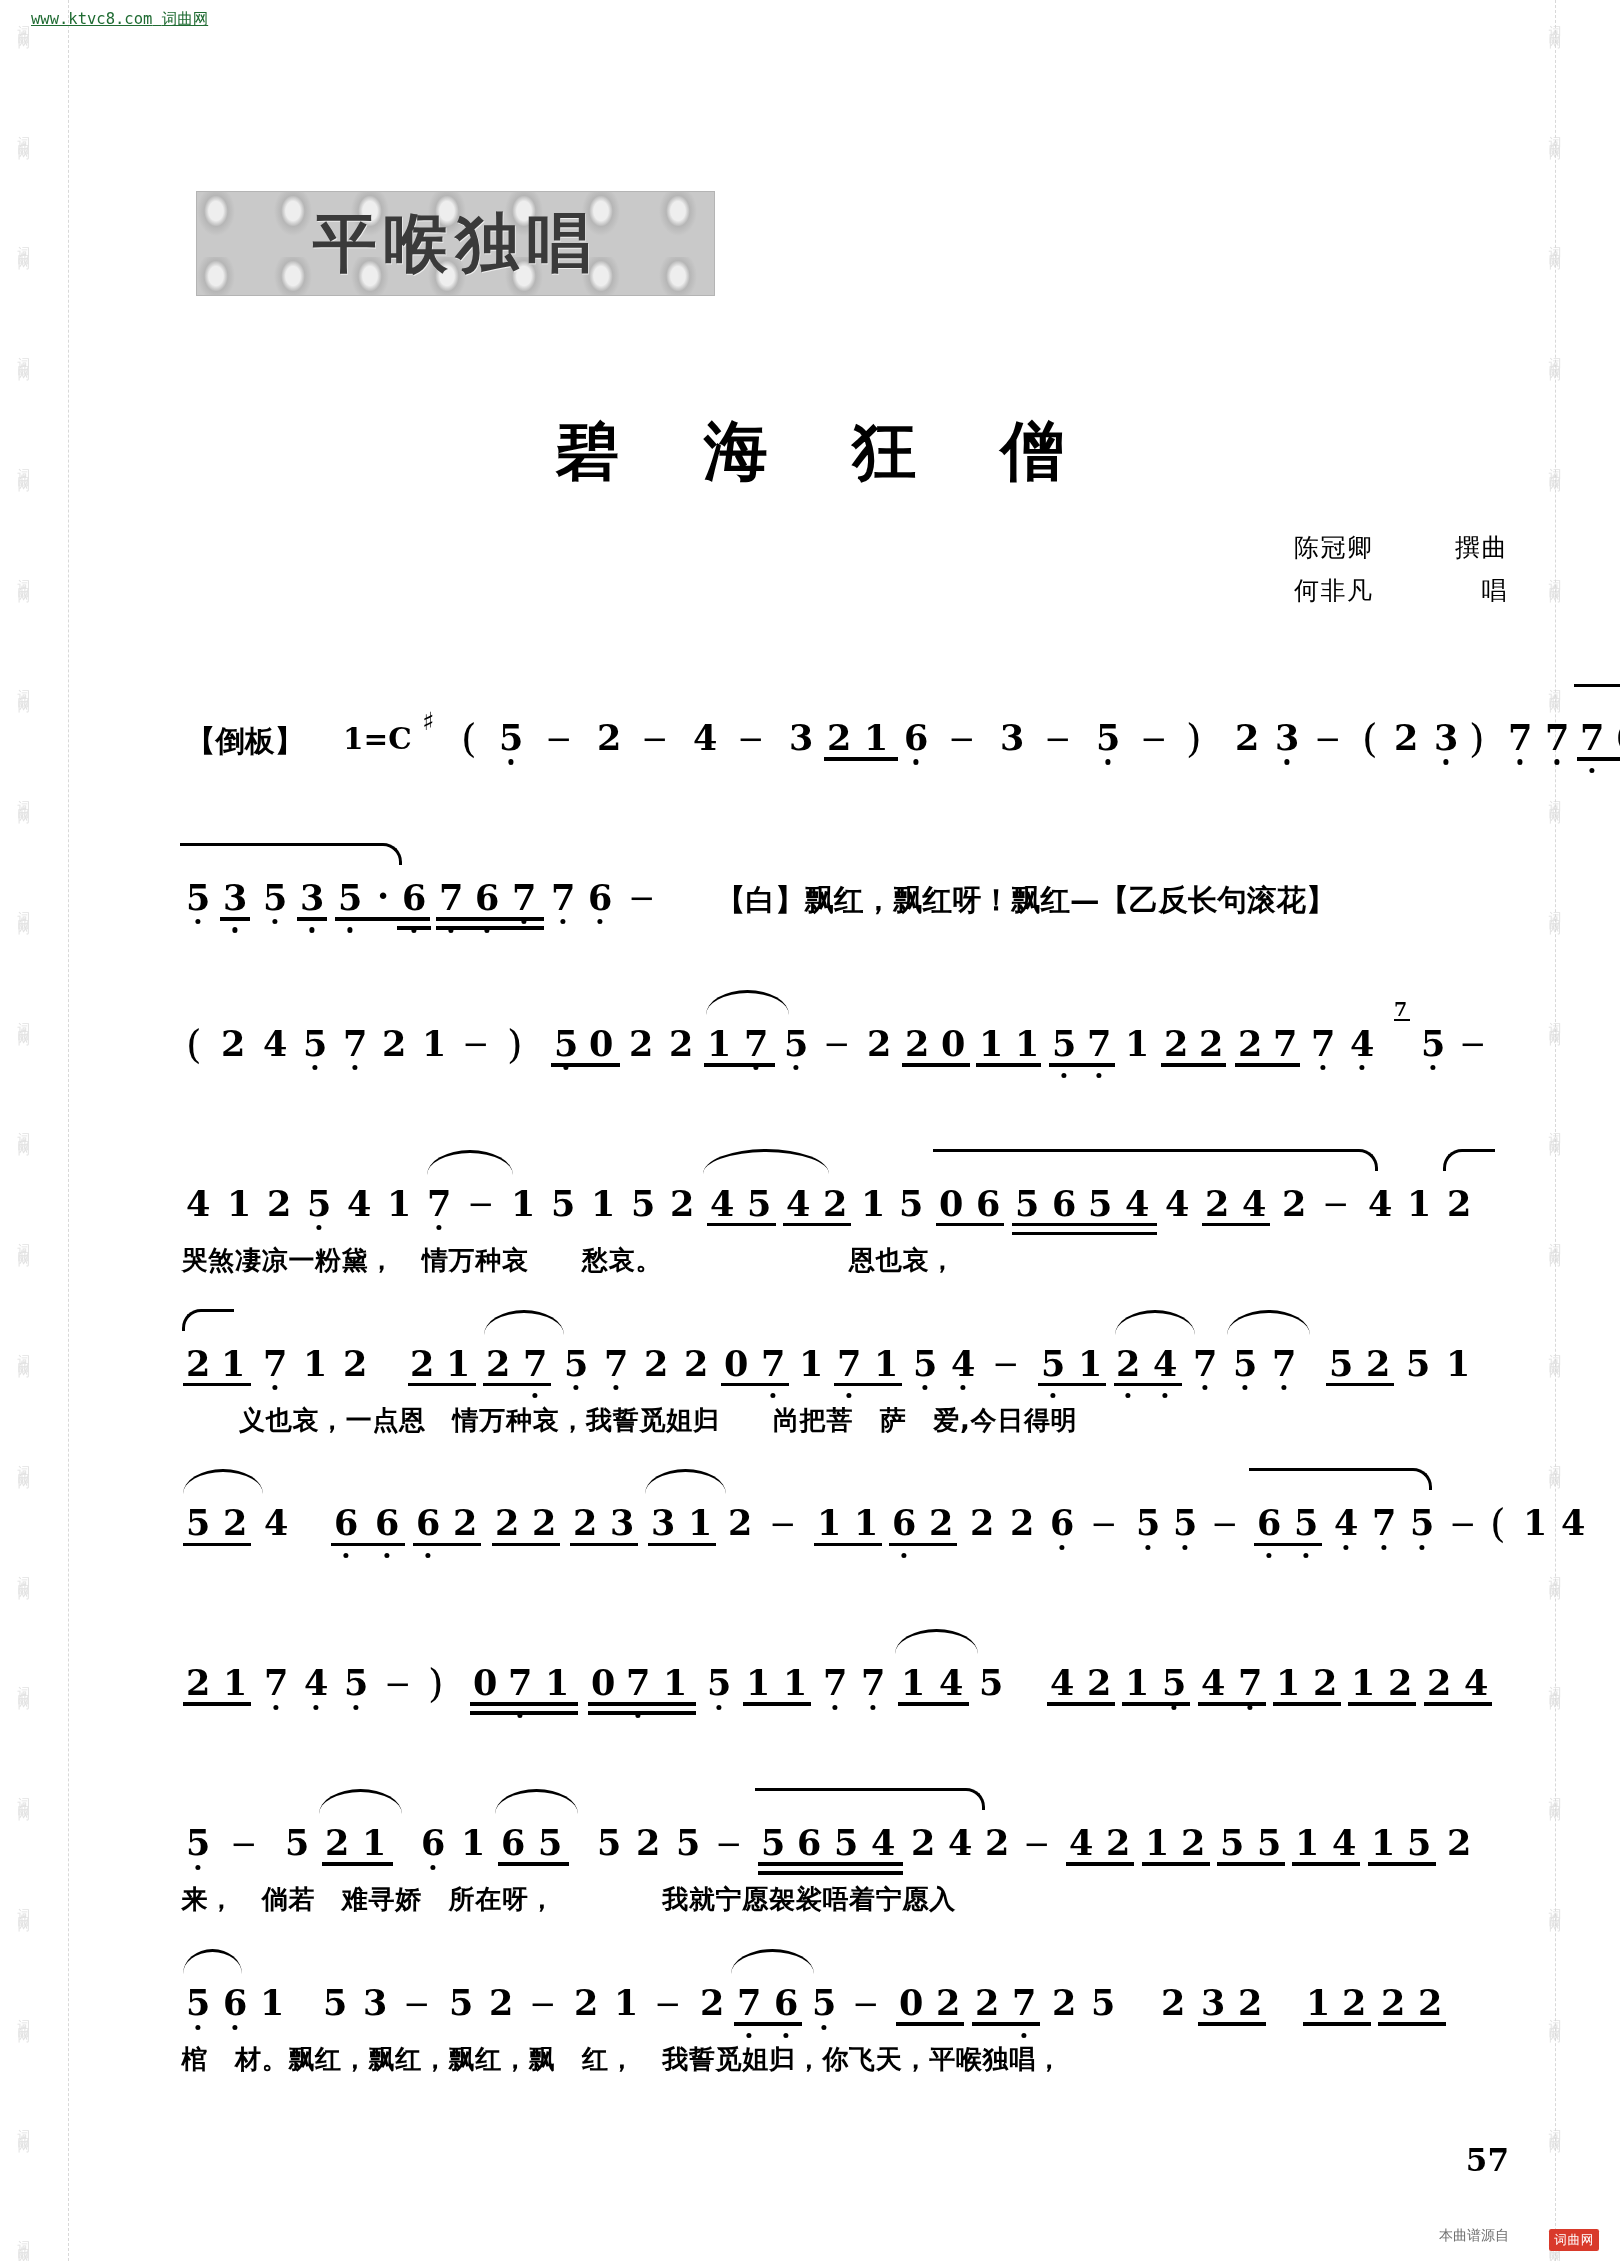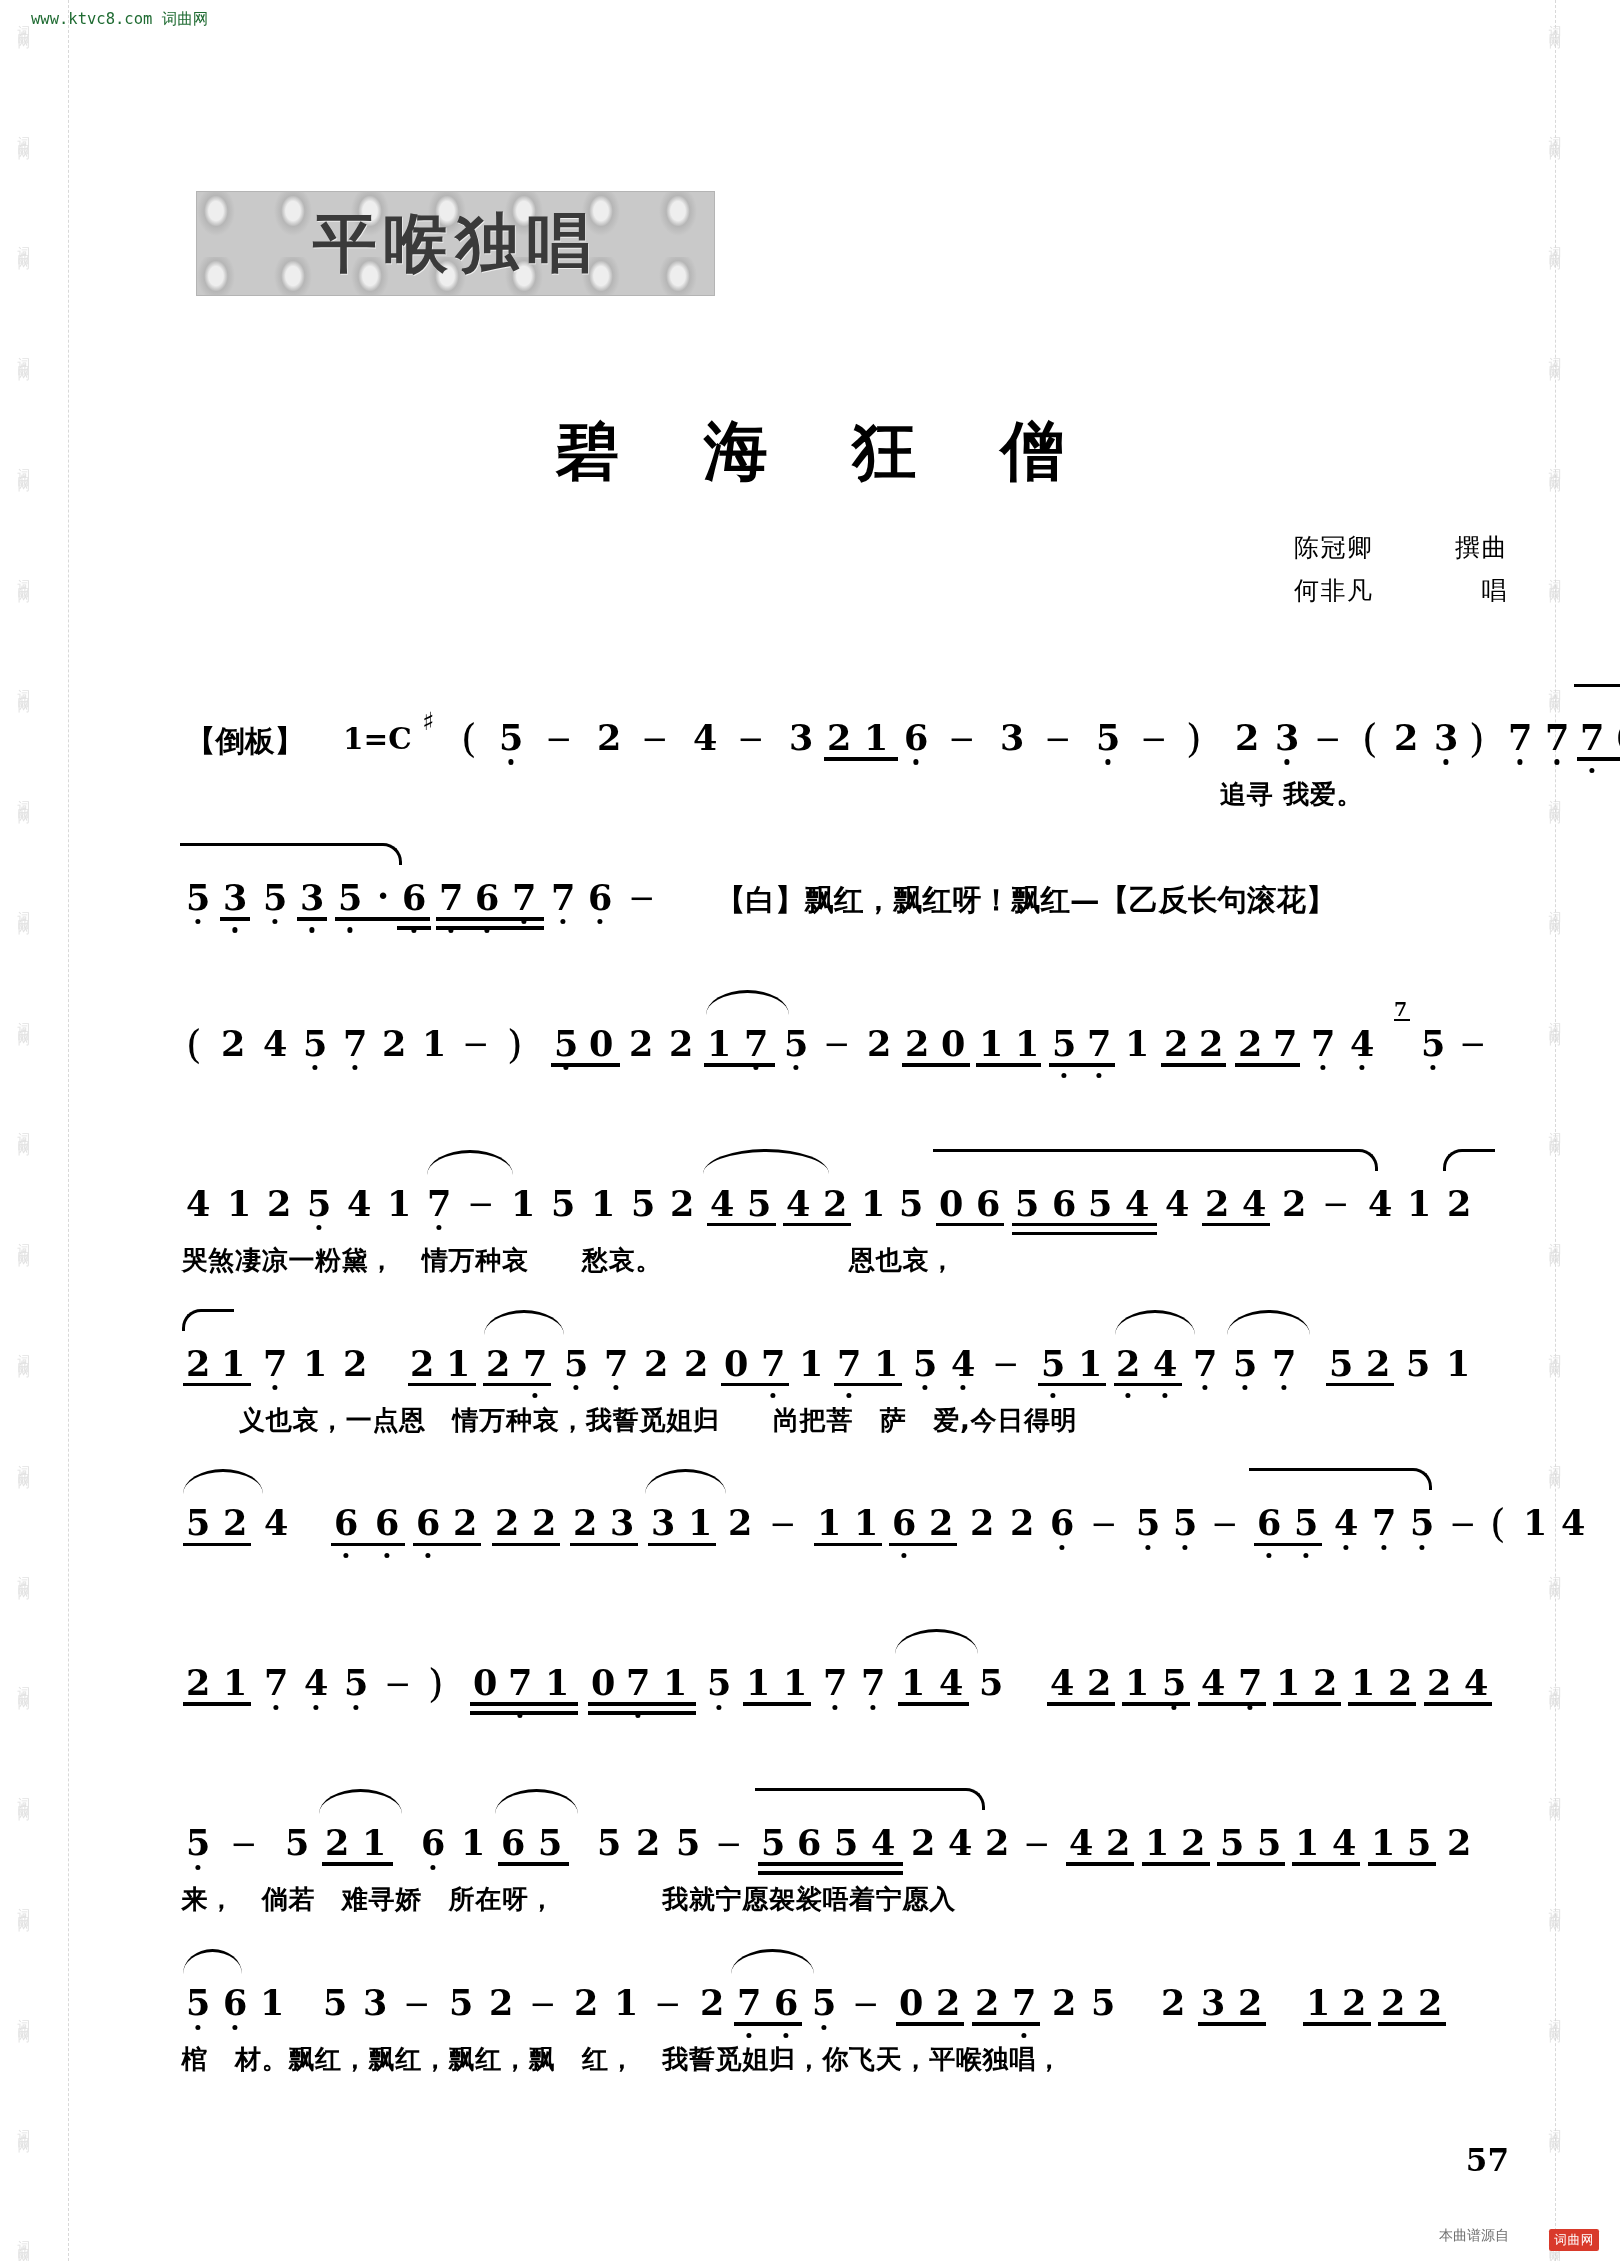--- a/index.html
+++ b/index.html
@@ -8,21 +8,21 @@
     font-family:"DejaVu Sans","Liberation Sans",sans-serif;
     position:relative;overflow:hidden;
   }
   
   .scan-left-strip{position:absolute;left:0;top:0;width:89px;height:2261px;}
   .scan-right-strip{position:absolute;right:0;top:0;width:96px;height:2261px;}
   .dash-rule{position:absolute;top:0;width:0;height:2261px;border-left:1.5px dashed #d8d8d8;}
   .wm-tile{position:absolute;color:#e2e2e2;font-size:12.6px;letter-spacing:0.7px;user-select:none;}
 
   .url-wm{position:absolute;left:31px;top:8.9px;color:#1f6b32;font-size:15.5px;
-          font-family:"DejaVu Sans Mono","Liberation Mono",monospace;white-space:nowrap;}
+          font-family:"DejaVu Sans Mono","Liberation Mono",monospace;white-space:nowrap;text-decoration:underline;}
   .url-wm .cn{font-family:"DejaVu Sans","Liberation Sans",sans-serif;}
 
   .footer-wm{position:absolute;right:111px;bottom:16.2px;color:#6f6f6f;font-size:14px;white-space:nowrap;}
   .footer-badge{position:absolute;right:20.7px;bottom:10.3px;background:#d93a2b;color:#fff;
                 font-size:12.6px;padding:2.2px 5.2px;border-radius:2.2px;letter-spacing:0.7px;}
 
   
   .banner{position:absolute;left:196px;top:191px;width:517px;height:103px;
           background:#c9c9c9;overflow:hidden;border:0.7px solid #b4b4b4;}
   .banner-tex{position:absolute;inset:0;
@@ -185,23 +185,20 @@
       <span class="tok paren" style="left:1176px;bottom:19px">(</span>
       <span class="tok" style="left:1208px">2</span>
       <span class="tok" style="left:1248px">3<i class="od lo1"></i></span>
       <span class="tok paren" style="left:1283px;bottom:19px">)</span>
       <span class="tok" style="left:1322px">7<i class="od lo1"></i></span>
       <span class="tok" style="left:1359px">7<i class="od lo1"></i></span>
       <span class="tok" style="left:1394px">7<i class="od lo2"></i></span>
       <span class="tok" style="left:1430px">6</span>
       <div class="beam" style="left:1391px;bottom:16.2px;width:68px"></div>
       <div class="tiebox" style="left:1388px;bottom:71px;width:86px"></div>
-    </div>
-    <div class="lyr">
-      <span style="position:absolute;left:1034px">追寻        我爱。</span>
     </div>
   </div>
 
   <div class="sys" style="height:137px">
     <div class="notes">
       <div class="tiebox" style="left:-5.9px;bottom:72px;width:222px"></div>
       <span class="tok" style="left:0px">5<i class="od lo1"></i></span>
       <span class="tok" style="left:37px">3<i class="od lo2"></i></span>
       <div class="beam" style="left:34px;bottom:16.2px;width:29.5px"></div>
       <span class="tok" style="left:77px">5<i class="od lo1"></i></span>

